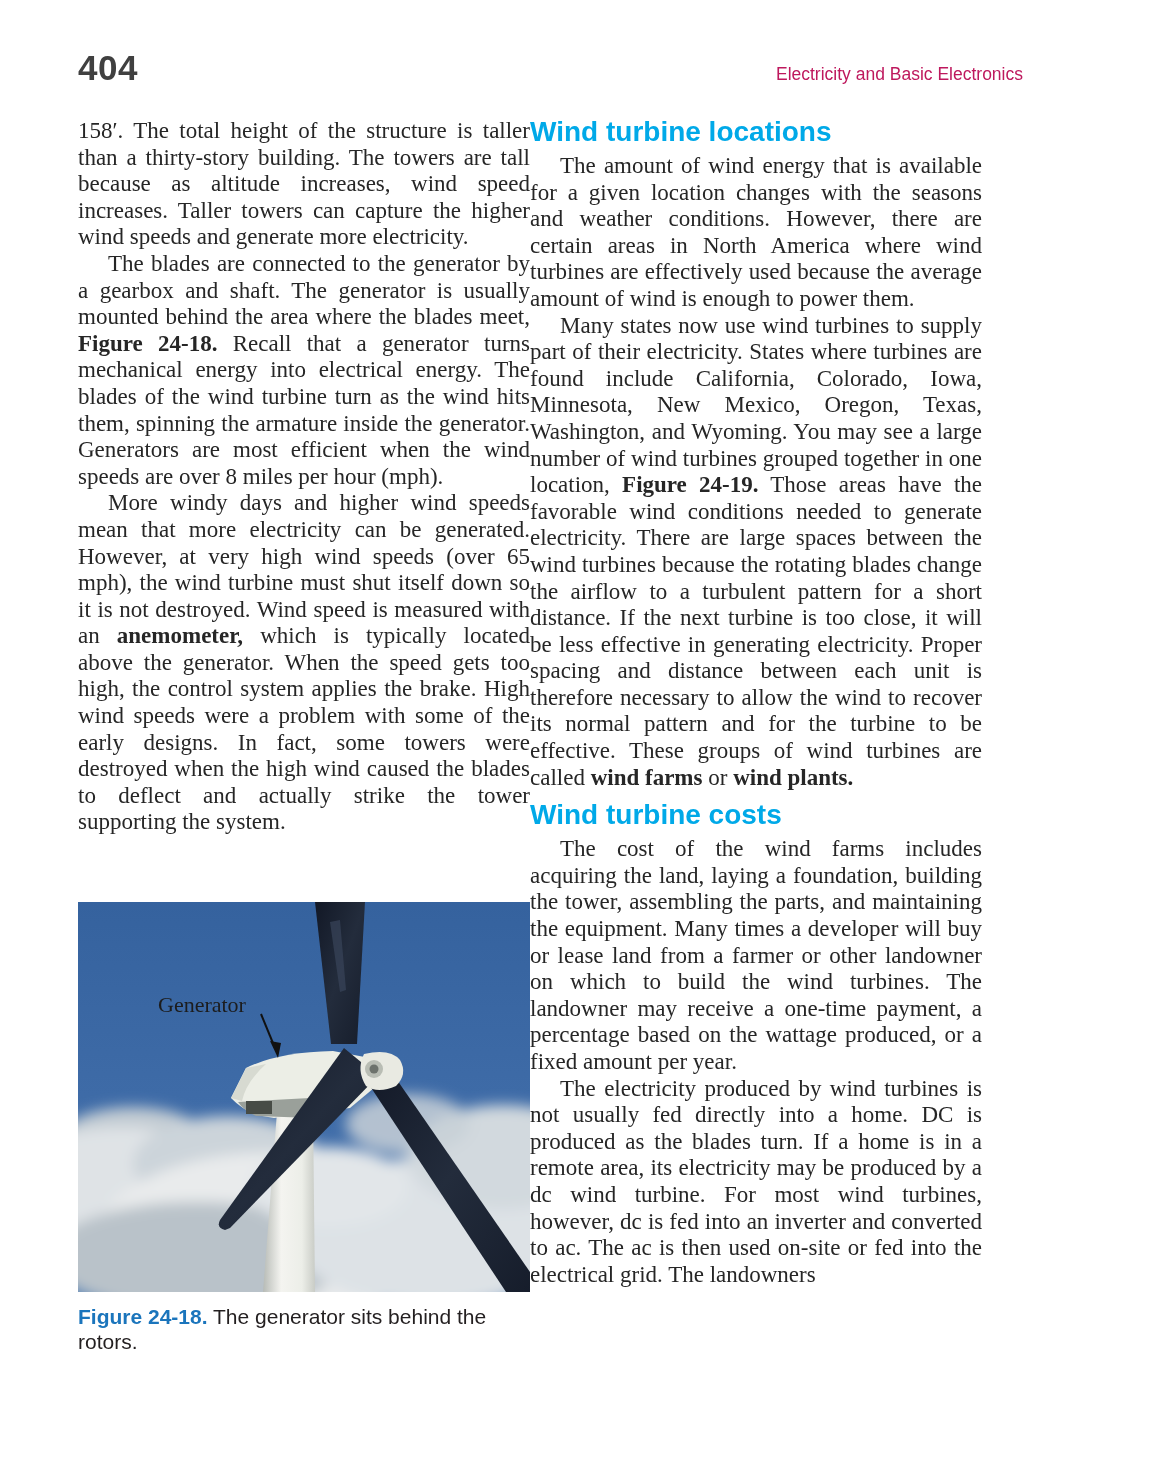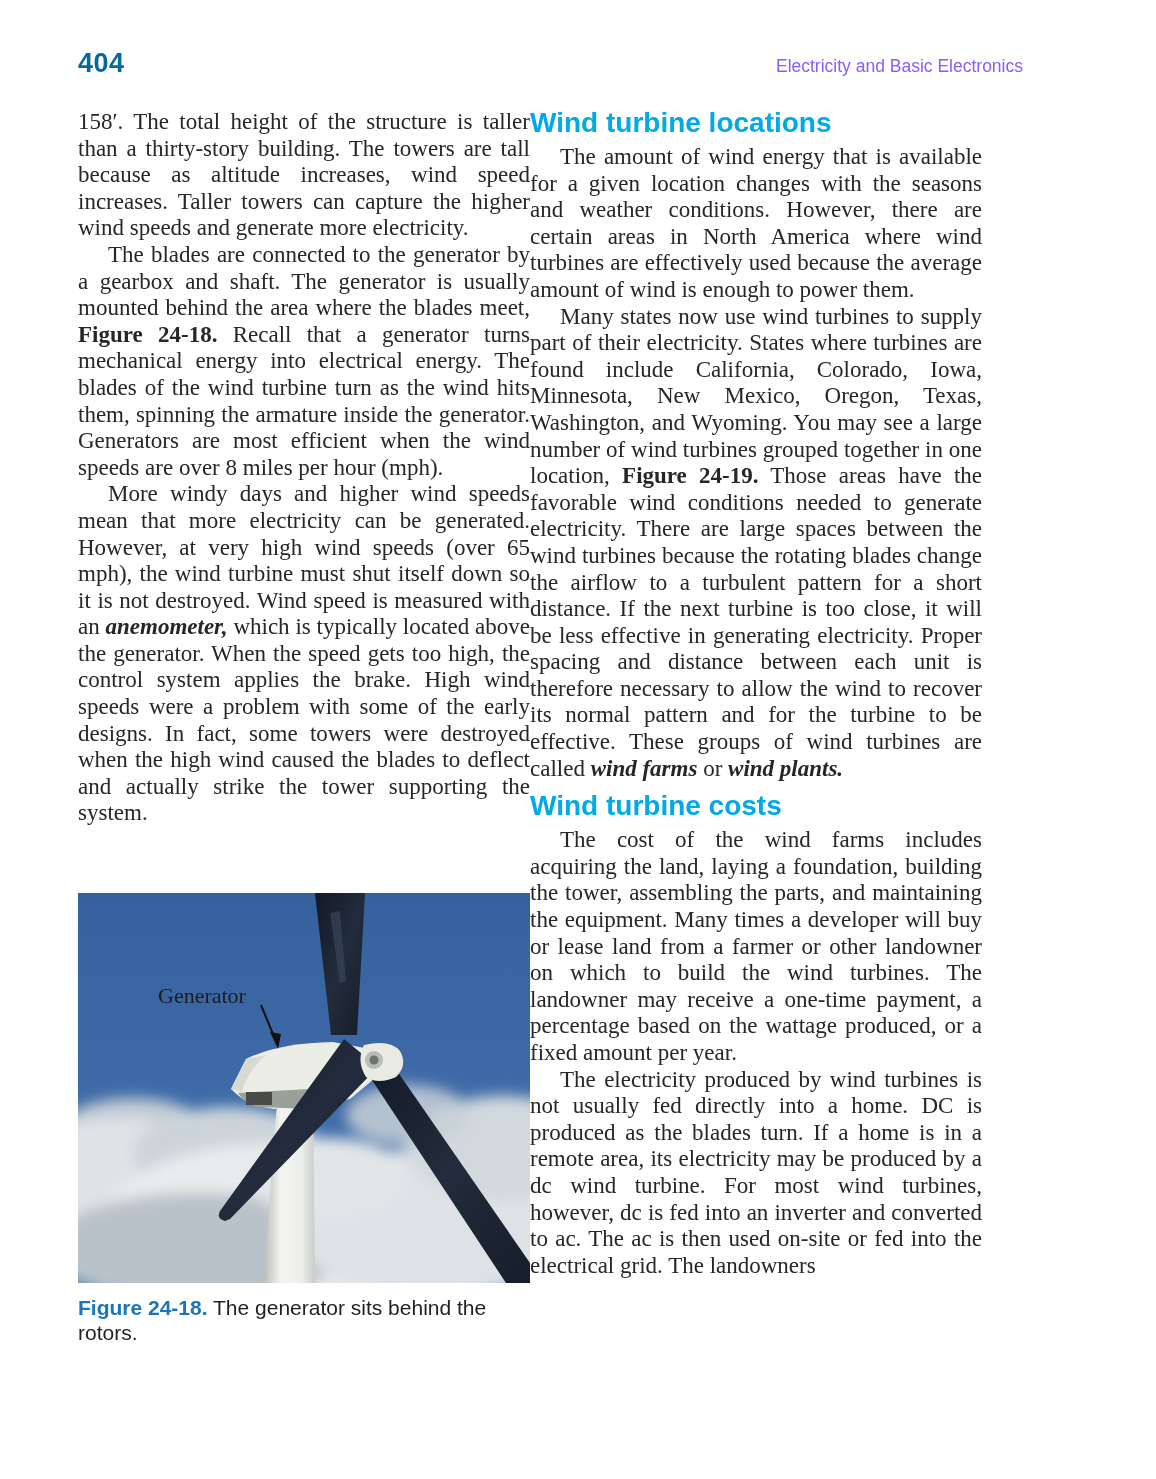--- a/index.html
+++ b/index.html
@@ -16,45 +16,45 @@
   }
   .page-header {
     display: flex;
     justify-content: space-between;
     align-items: baseline;
     margin-bottom: 30px;
   }
   .page-number {
     font-family: "Liberation Sans", sans-serif;
     font-weight: bold;
-    font-size: 27px;
-    color: #0369a1;
+    font-size: 35px;
+    color: #404040;
     letter-spacing: 0.5px;
   }
   .running-header {
     font-family: "Liberation Sans", sans-serif;
     font-size: 17.5px;
-    color: #8b5cf6;
+    color: #be185d;
   }
   .columns {
     display: flex;
   }
   .col { width: 452px; }
   .col p {
     margin: 0;
     font-size: 23px;
     line-height: 26.6px;
     text-align: justify;
     text-indent: 30px;
     hyphens: auto;
     -webkit-hyphens: auto;
   }
   .col p.no-indent { text-indent: 0; }
   .seg-b  { font-weight: bold; }
-  .seg-bi { font-weight: bold; font-style: italic; }
+  .seg-bi { font-weight: bold; }
   h2.section-heading {
     font-family: "Liberation Sans", sans-serif;
     font-weight: bold;
     font-size: 28px;
     color: #00a9e8;
     margin: 0 0 7px 0;
     line-height: 28px;
   }
   h2.section-heading.later { margin-top: 10px; }
   figure.fig {

